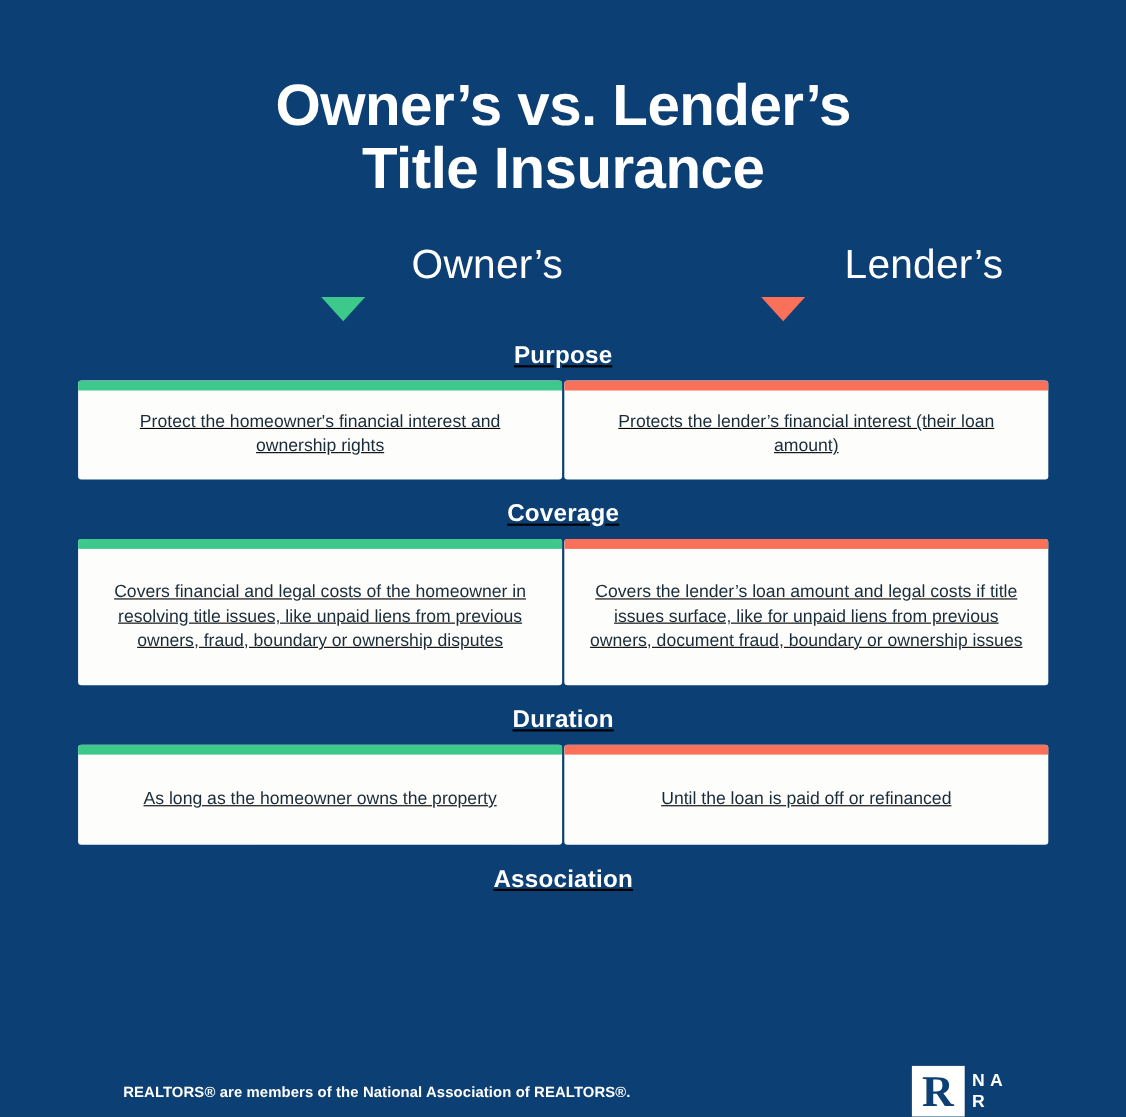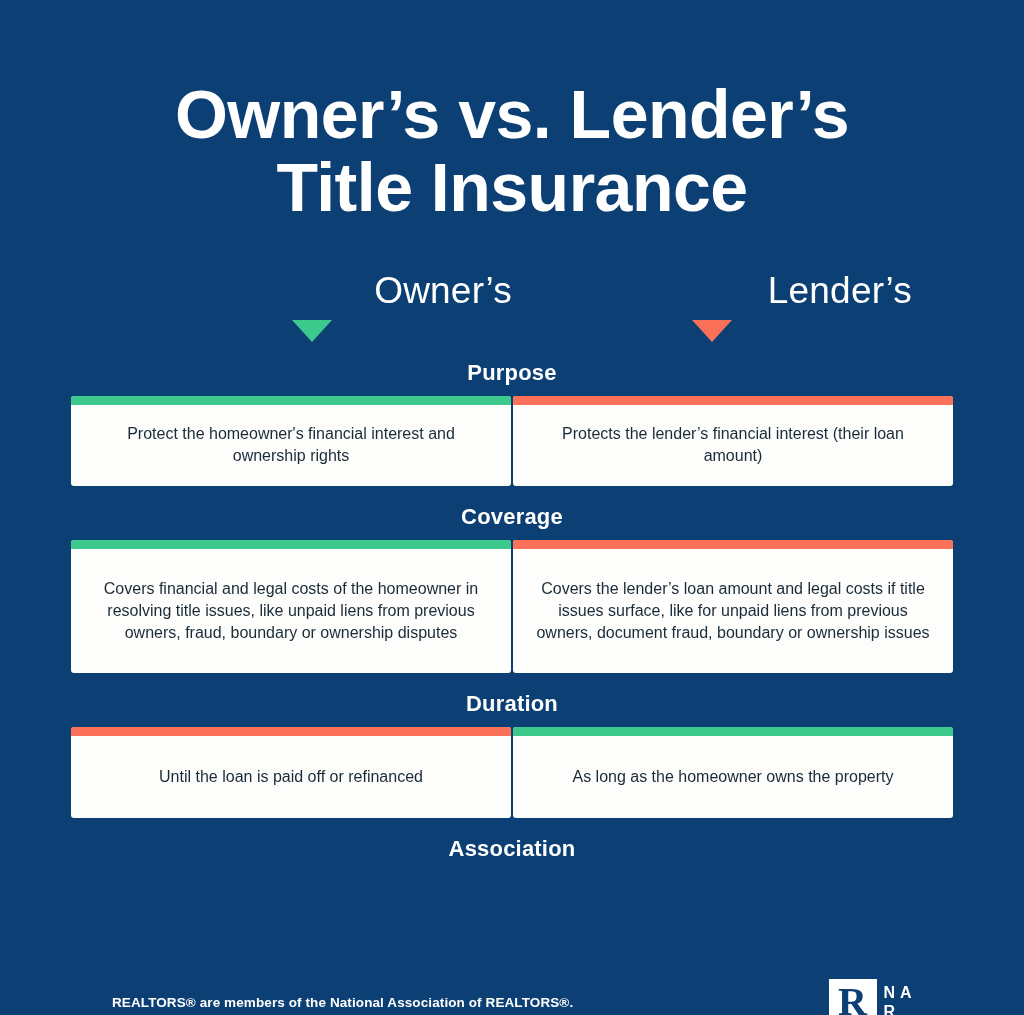--- a/index.html
+++ b/index.html
@@ -18,21 +18,21 @@
     width: 1024px;
     height: 1015px;
     background: #0c3f73;
     box-sizing: border-box;
   }
 
   
   .title {
     text-align: center;
     color: #ffffff;
-    font-size: 68px;
+    font-size: 53px;
     font-weight: bold;
     line-height: 1.08;
     letter-spacing: -0.5px;
     padding-top: 32px;
   }
   .title-line {
     display: block;
   }
 
   
@@ -60,20 +60,21 @@
   }
   .arrow.green { border-top: 22px solid #3cc98b; }
   .arrow.red   { border-top: 22px solid #fa7059; }
 
   
   .sections {
     margin-top: 2px;
   }
   .section {
     margin-bottom: 12px;
+    text-decoration: underline;
   }
   .section-label {
     text-align: center;
     color: #ffffff;
     font-size: 22px;
     font-weight: bold;
     letter-spacing: 0.2px;
     margin: 18px 0 10px 0;
   }
   .row {
@@ -209,26 +210,26 @@
           <div class="cell-bar red"></div>
           <div class="cell-text">Covers the lender’s loan amount and legal costs if title issues surface, like for unpaid liens from previous owners, document fraud, boundary or ownership issues</div>
         </div>
       </div>
     </div>
 
     <div class="section h-duration">
       <div class="section-label">Duration</div>
       <div class="row">
         <div class="cell">
+          <div class="cell-bar green"></div>
+          <div class="cell-text">As long as the homeowner owns the property</div>
+        </div>
+        <div class="cell">
           <div class="cell-bar red"></div>
           <div class="cell-text">Until the loan is paid off or refinanced</div>
-        </div>
-        <div class="cell">
-          <div class="cell-bar green"></div>
-          <div class="cell-text">As long as the homeowner owns the property</div>
         </div>
       </div>
     </div>
 
     <div class="section h-requirement">
       <div class="section-label">Association</div>
     </div>
 
   </div>
 

